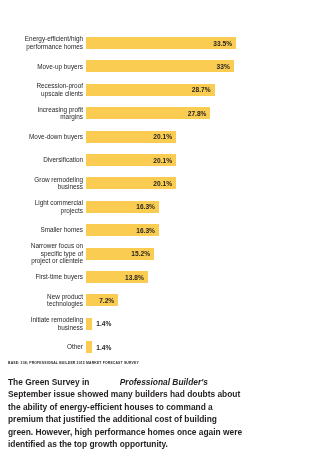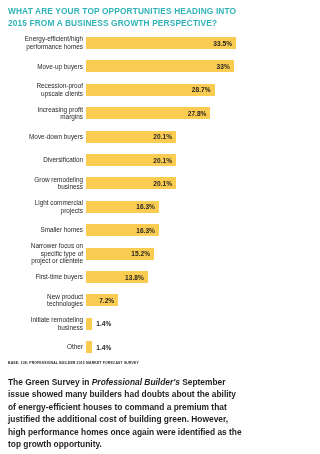--- a/index.html
+++ b/index.html
@@ -110,28 +110,28 @@
     left: 8px;
     top: 376px;
     width: 236px;
     color: #231f20;
     font-size: 8.4px;
     font-weight: bold;
     line-height: 12.4px;
   }
   .caption em {
     font-style: italic;
+    margin-left: 28px;
   }
 </style>
 </head>
 <body>
 
 <div id="infographic">
 
-  <div class="chart-title">WHAT ARE YOUR TOP OPPORTUNITIES HEADING INTO 2015 FROM A BUSINESS GROWTH PERSPECTIVE?</div>
 
   <div class="plot" id="plot-area">
       <div class="row" style="top: 2px;">
         <div class="cat-label">Energy-efficient/high
 performance homes</div>
         <div class="bar-wrap">
           <div class="bar" style="width: 150px; background: rgb(250, 205, 82); position: relative;">
             <span class="bar-value inside" style="top: 2.5px;">33.5%</span>
           </div>
         </div>

